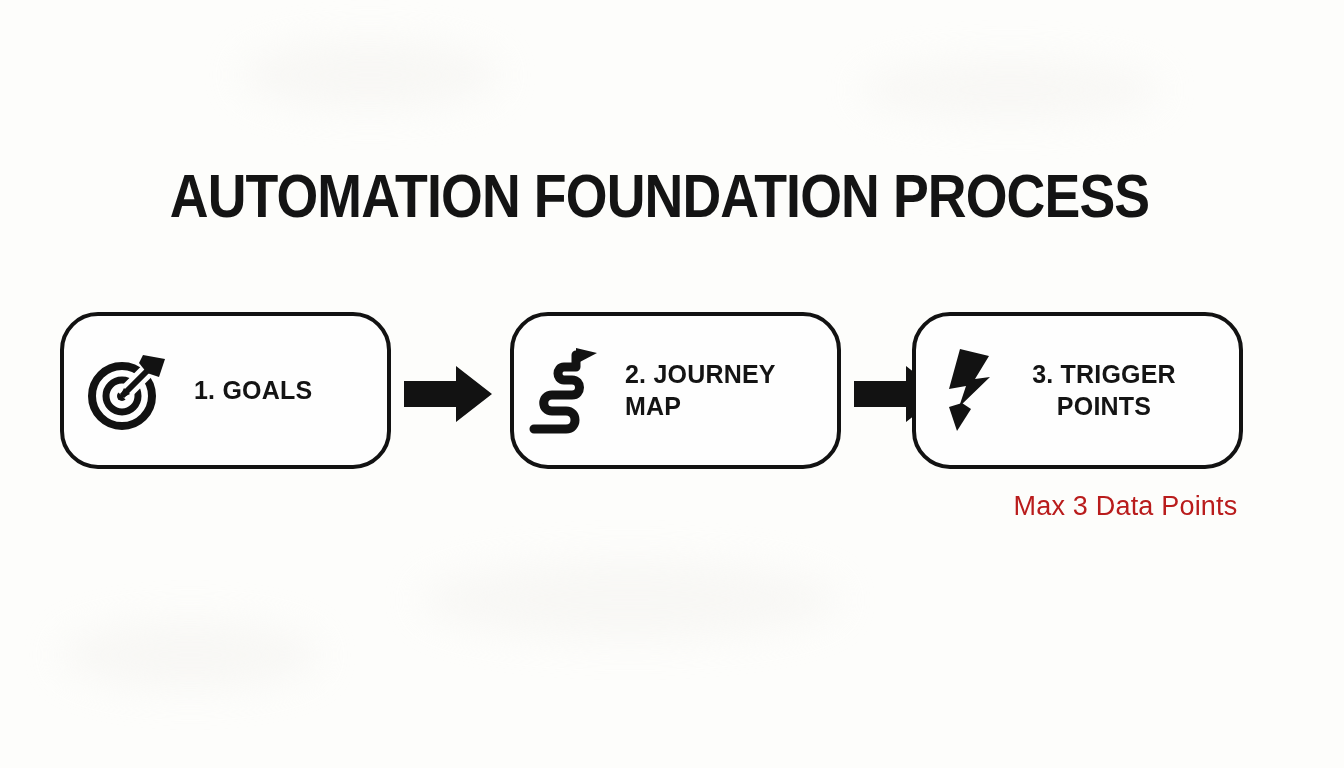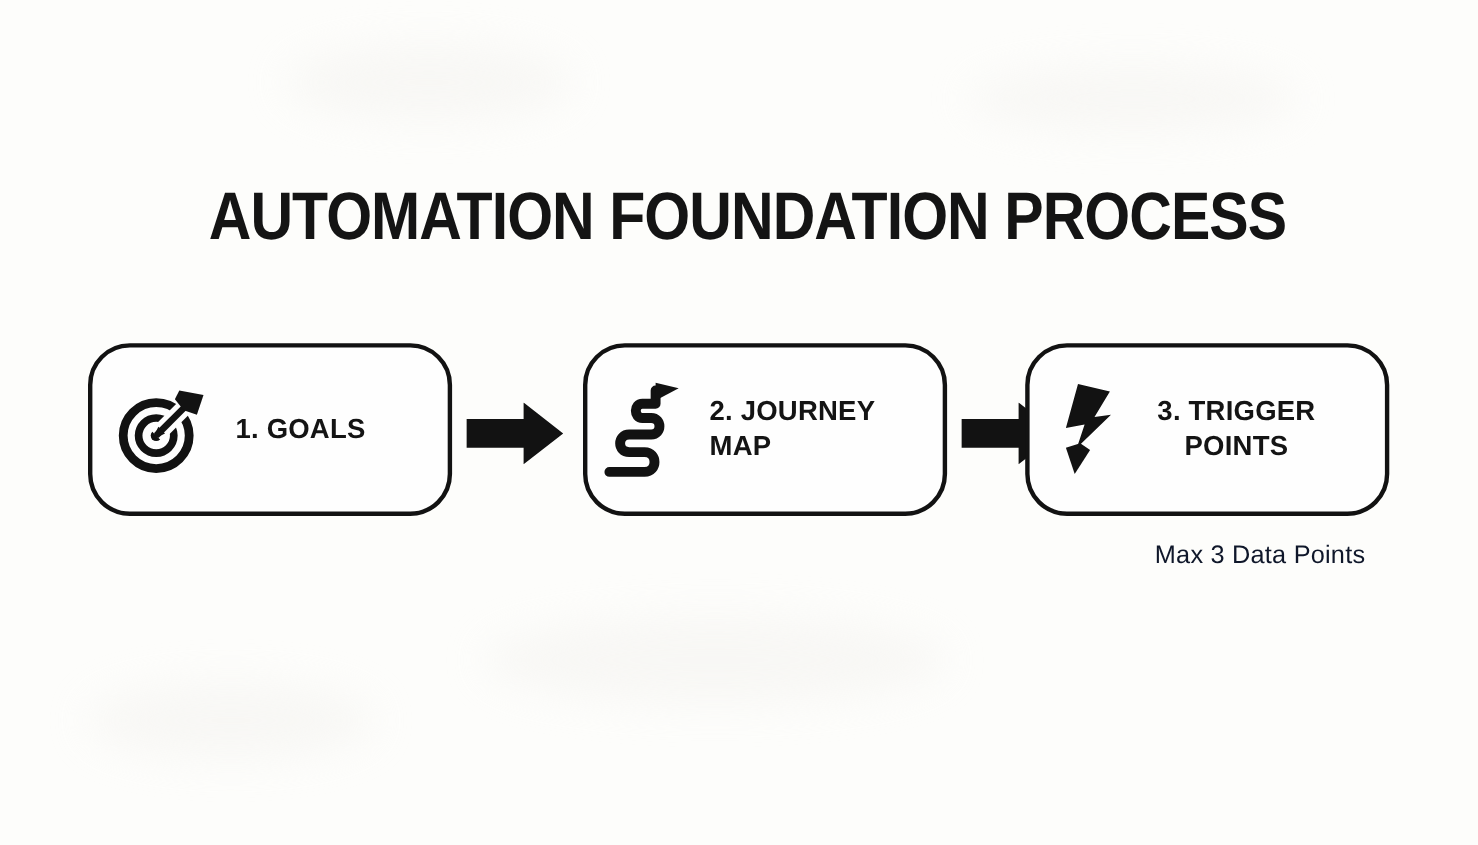--- a/index.html
+++ b/index.html
@@ -4,21 +4,21 @@
 <style>
   * { margin: 0; padding: 0; box-sizing: border-box; }
   html, body { width: 1344px; height: 768px; }
   body {
     font-family: "Liberation Sans", sans-serif;
     background: #fdfdfb;
     color: #141414;
     position: relative;
     overflow: hidden;
   }
-  .stage { position: absolute; inset: 0; margin-left: 20px; }
+  .stage { position: absolute; inset: 0; }
 
   
   .blotch { position: absolute; border-radius: 50%; background: #f4f3f0; filter: blur(18px); opacity: .55; }
   .b1 { left: 240px; top: 40px; width: 260px; height: 70px; }
   .b2 { left: 860px; top: 60px; width: 300px; height: 60px; }
   .b3 { left: 420px; top: 560px; width: 420px; height: 80px; }
   .b4 { left: 60px; top: 620px; width: 260px; height: 70px; }
 
   .title {
     position: absolute;
@@ -66,23 +66,23 @@
   }
   .arrow-1 { left: 404px; }
   .arrow-2 { left: 854px; }
 
   .caption {
     position: absolute;
     top: 491px;
     left: 960px;
     width: 331px;
     text-align: center;
-    font-size: 23px;
+    font-size: 27px;
     font-weight: 400;
-    color: #0f172a;
+    color: #b91c1c;
     letter-spacing: 0.2px;
   }
 
   svg { display: block; }
 </style>
 </head>
 <body>
 
 <div class="stage">
 

